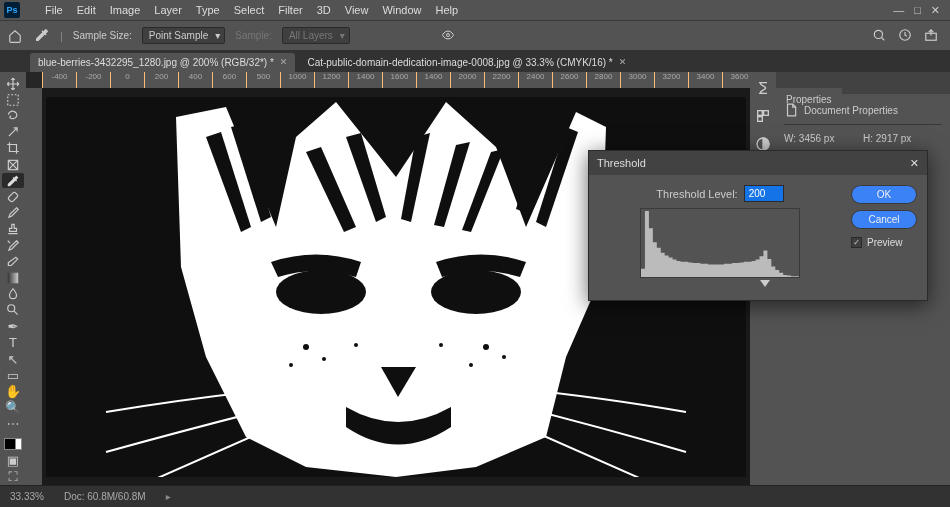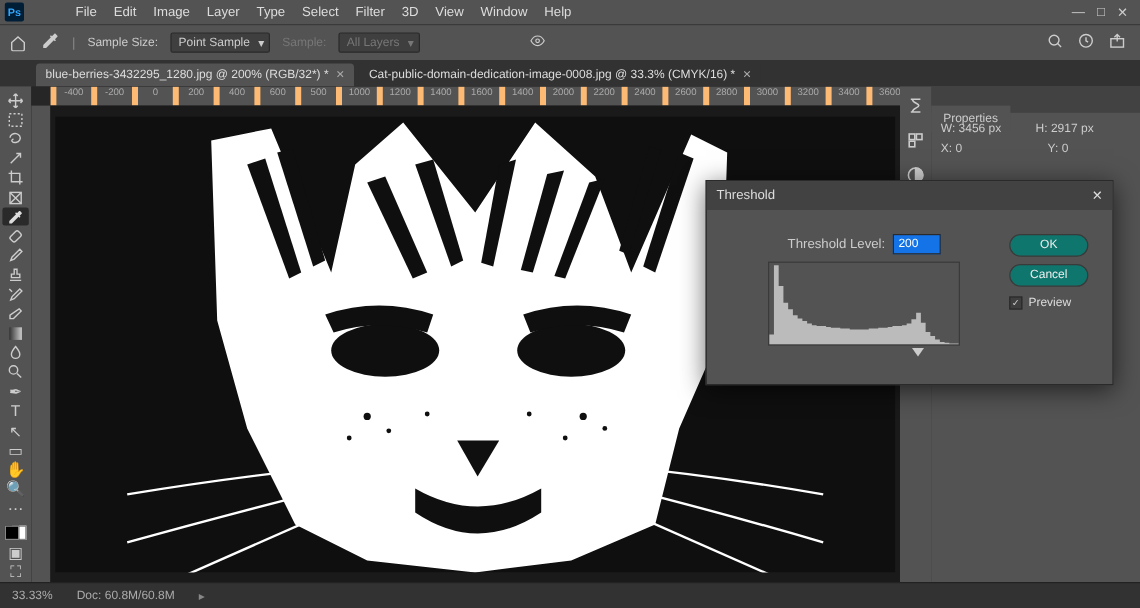--- a/index.html
+++ b/index.html
@@ -1,18 +1,18 @@
 <!DOCTYPE html>
 <html><head>
 <meta charset="utf-8">
 <style>
 * { margin:0; padding:0; box-sizing:border-box; font-family:"Segoe UI",Tahoma,sans-serif; }
 body { width:950px; height:507px; background:#323232; color:#ccc; font-size:11px; overflow:hidden; }
 .menubar { height:20px; background:#535353; display:flex; align-items:center; padding:0 4px; }
-.ps-logo { width:16px; height:16px; background:#001e36; color:#31a8ff; font-weight:bold; font-size:9px; display:flex; align-items:center; justify-content:center; margin-right:8px; border-radius:2px;}
+.ps-logo { width:16px; height:16px; background:#001e36; color:#31a8ff; font-weight:bold; font-size:9px; display:flex; align-items:center; justify-content:center; margin-right:18px; border-radius:2px;}
 .menu-item { padding:0 7px; color:#ddd; font-size:11px; cursor:default; }
 .wincontrols { margin-left:auto; display:flex; gap:10px; padding-right:6px; color:#ccc; font-size:11px; }
 .wincontrols span { cursor:default; }
 
 .optbar { height:30px; background:#535353; border-top:1px solid #3a3a3a; display:flex; align-items:center; padding:0 6px; gap:10px; }
 .home-icon { width:18px; height:18px; display:flex; align-items:center; justify-content:center; }
 .opt-label { color:#ccc; font-size:10px; }
 .opt-select { background:#3f3f3f; border:1px solid #2a2a2a; color:#ccc; font-size:10px; padding:2px 16px 2px 6px; border-radius:2px; position:relative; }
 .opt-select::after { content:"▾"; position:absolute; right:4px; }
 .opt-icons-right { margin-left:auto; display:flex; gap:12px; padding-right:6px; }
@@ -26,60 +26,60 @@
 .main { display:flex; height:413px; }
 .toolcol { width:26px; background:#535353; display:flex; flex-direction:column; align-items:center; padding-top:4px; gap:1px; }
 .tool { width:22px; height:22px; display:flex; align-items:center; justify-content:center; color:#ccc; font-size:13px; cursor:default; border-radius:2px;}
 .tool.active { background:#2a2a2a; }
 .swatches { margin-top:4px; position:relative; width:22px; height:22px; }
 .sw-b { position:absolute; right:2px; bottom:2px; width:12px; height:12px; background:#fff; border:1px solid #888; }
 .sw-f { position:absolute; left:2px; top:2px; width:12px; height:12px; background:#000; border:1px solid #888; }
 
 .canvas-area { flex:1; background:#262626; position:relative; overflow:hidden; }
 .ruler-h { position:absolute; top:0; left:16px; right:0; height:16px; background:#535353; color:#aaa; font-size:8px; overflow:hidden; white-space:nowrap; display:flex; }
-.ruler-h span { flex:0 0 34px; text-align:center; border-left:5px solid #fdba74; }
+.ruler-h span { flex:0 0 34px; text-align:center; border-left:1px solid #fdba74; }
 .ruler-v { position:absolute; top:16px; left:0; width:16px; bottom:0; background:#535353; }
 .canvas { position:absolute; top:16px; left:16px; right:0; bottom:0; background:#1a1a1a; display:flex; align-items:center; justify-content:center; }
 
 .rightcol { width:26px; background:#535353; display:flex; flex-direction:column; align-items:center; padding-top:8px; gap:10px; }
 
 .panel { width:174px; background:#535353; display:flex; flex-direction:column; }
 .panel-tabs { display:flex; background:#424242; height:22px; align-items:center; }
 .panel-tab { padding:0 10px; font-size:10px; color:#ccc; background:#535353; height:100%; display:flex; align-items:center;margin-top:32px; }
 .panel-body { padding:8px; font-size:10px; color:#ccc; }
 .prop-header { display:flex; align-items:center; gap:6px; margin-bottom:8px; padding-bottom:6px; border-bottom:1px solid #3a3a3a; }
 
 .status { height:22px; background:#323232; display:flex; align-items:center; padding:0 10px; font-size:10px; color:#aaa; gap:20px; border-top:1px solid #222;}
 
 
 .dialog { position:absolute; top:150px; left:588px; width:340px; background:#535353; box-shadow:0 4px 20px rgba(0,0,0,0.6); border:1px solid #2a2a2a; z-index:100; }
 .dlg-title { height:24px; background:#424242; display:flex; align-items:center; justify-content:space-between; padding:0 8px; font-size:11px; color:#ddd; }
-.dlg-body { display:flex; padding:20px; gap:10px; }
+.dlg-body { display:flex; padding:10px; gap:10px; }
 .dlg-left { flex:1; }
 .dlg-row { display:flex; align-items:center; justify-content:center; gap:6px; margin-bottom:6px; }
 .dlg-input { background:#3f3f3f; border:1px solid #2a2a2a; color:#fff; width:40px; padding:2px 4px; font-size:10px; }
 .dlg-input.sel { background:#1473e6; }
 .hist { width:160px; height:70px; position:relative; background:#535353; border:1px solid #3a3a3a; margin:0 auto; }
 .hist svg { width:100%; height:100%; }
 .hist-slider { position:relative; height:10px; margin:2px auto 0; width:160px; }
 .hist-thumb { position:absolute; top:0; width:0; height:0; border-left:5px solid transparent; border-right:5px solid transparent; border-top:7px solid #ccc; }
 .dlg-right { width:66px; display:flex; flex-direction:column; gap:6px; }
-.btn { background:#0f766e; border:1px solid #3a3a3a; border-radius:10px; color:#eee; font-size:10px; padding:3px 0; text-align:center; cursor:default; }
+.btn { background:#3b82f6; border:1px solid #3a3a3a; border-radius:10px; color:#eee; font-size:10px; padding:3px 0; text-align:center; cursor:default; }
 .chk { display:flex; align-items:center; gap:5px; font-size:10px; color:#ddd; margin-top:2px;}
 .chkbox { width:11px; height:11px; background:#3f3f3f; border:1px solid #2a2a2a; display:flex; align-items:center; justify-content:center; font-size:8px; color:#ccc;}
 
 
 .catimg { width:700px; height:380px; }
 </style>
 </head>
 <body>
 
 <div class="menubar">
   <div class="ps-logo">Ps</div>
-  <div id="menu-items" style="display: flex; margin-left: 28px;">
+  <div id="menu-items" style="display: flex;">
       <span class="menu-item">File</span>
       <span class="menu-item">Edit</span>
       <span class="menu-item">Image</span>
       <span class="menu-item">Layer</span>
       <span class="menu-item">Type</span>
       <span class="menu-item">Select</span>
       <span class="menu-item">Filter</span>
       <span class="menu-item">3D</span>
       <span class="menu-item">View</span>
       <span class="menu-item">Window</span>
@@ -340,20 +340,27 @@
     <div class="icon"><svg width="16" height="16" viewBox="0 0 24 24" stroke="#ccc" fill="none" stroke-width="2">
           <path d="M4 6h16M4 12h16M4 18h10"></path>
         </svg></div>
   </div>
 
   <div class="panel">
     <div class="panel-tabs">
       <div class="panel-tab">Properties</div>
     </div>
     <div class="panel-body">
+      <div class="prop-header">
+        <svg width="14" height="16" viewBox="0 0 24 24" stroke="#ccc" fill="none" stroke-width="2">
+            <path d="M6 2h9l5 5v15H6z"></path>
+            <path d="M15 2v5h5"></path>
+          </svg>
+        <span>Document Properties</span>
+      </div>
       <div style="display:flex; ">
         <div style="flex:1">
           <span>W:</span>
           <span>3456 px</span>
         </div>
         <div style="flex:1">
           <span>H:</span>
           <span>2917 px</span>
         </div>
       </div>

